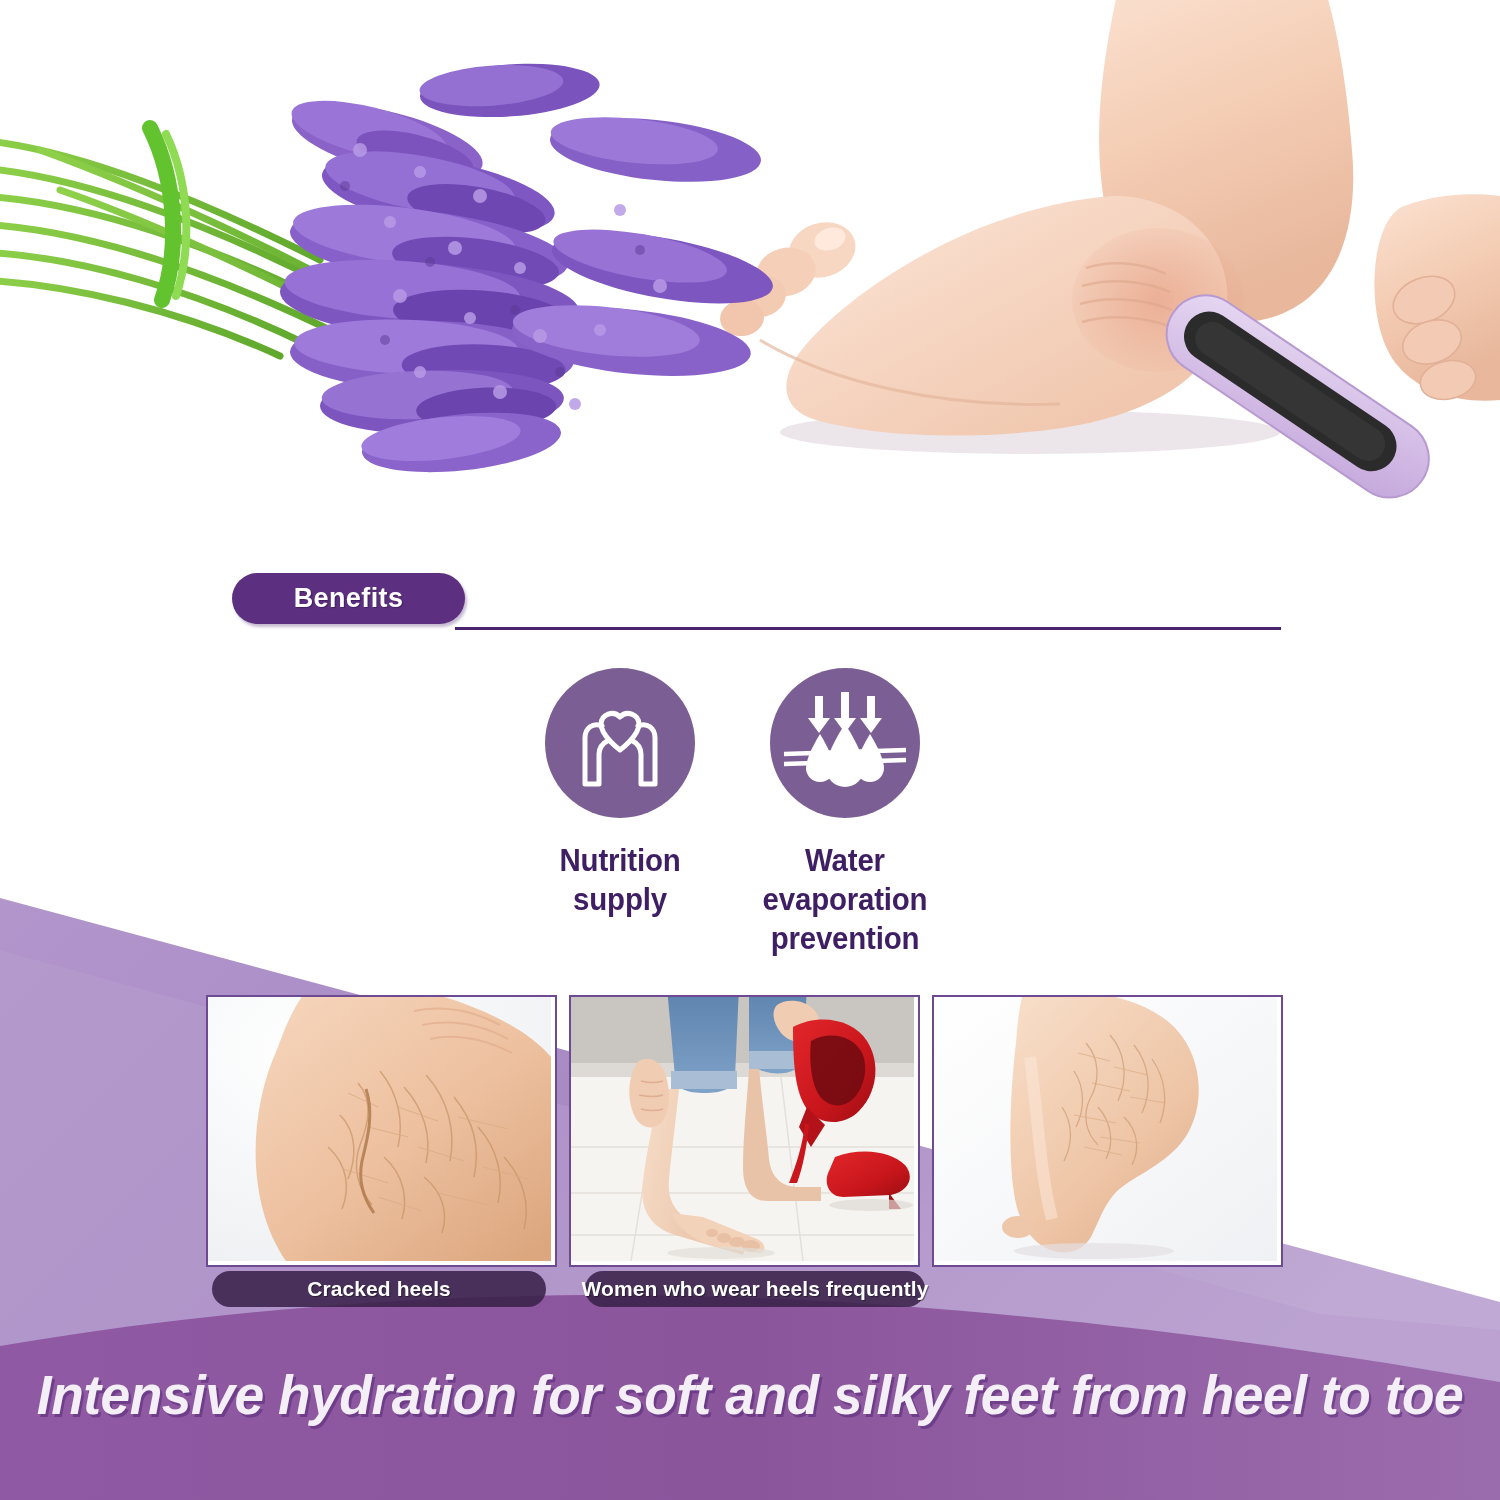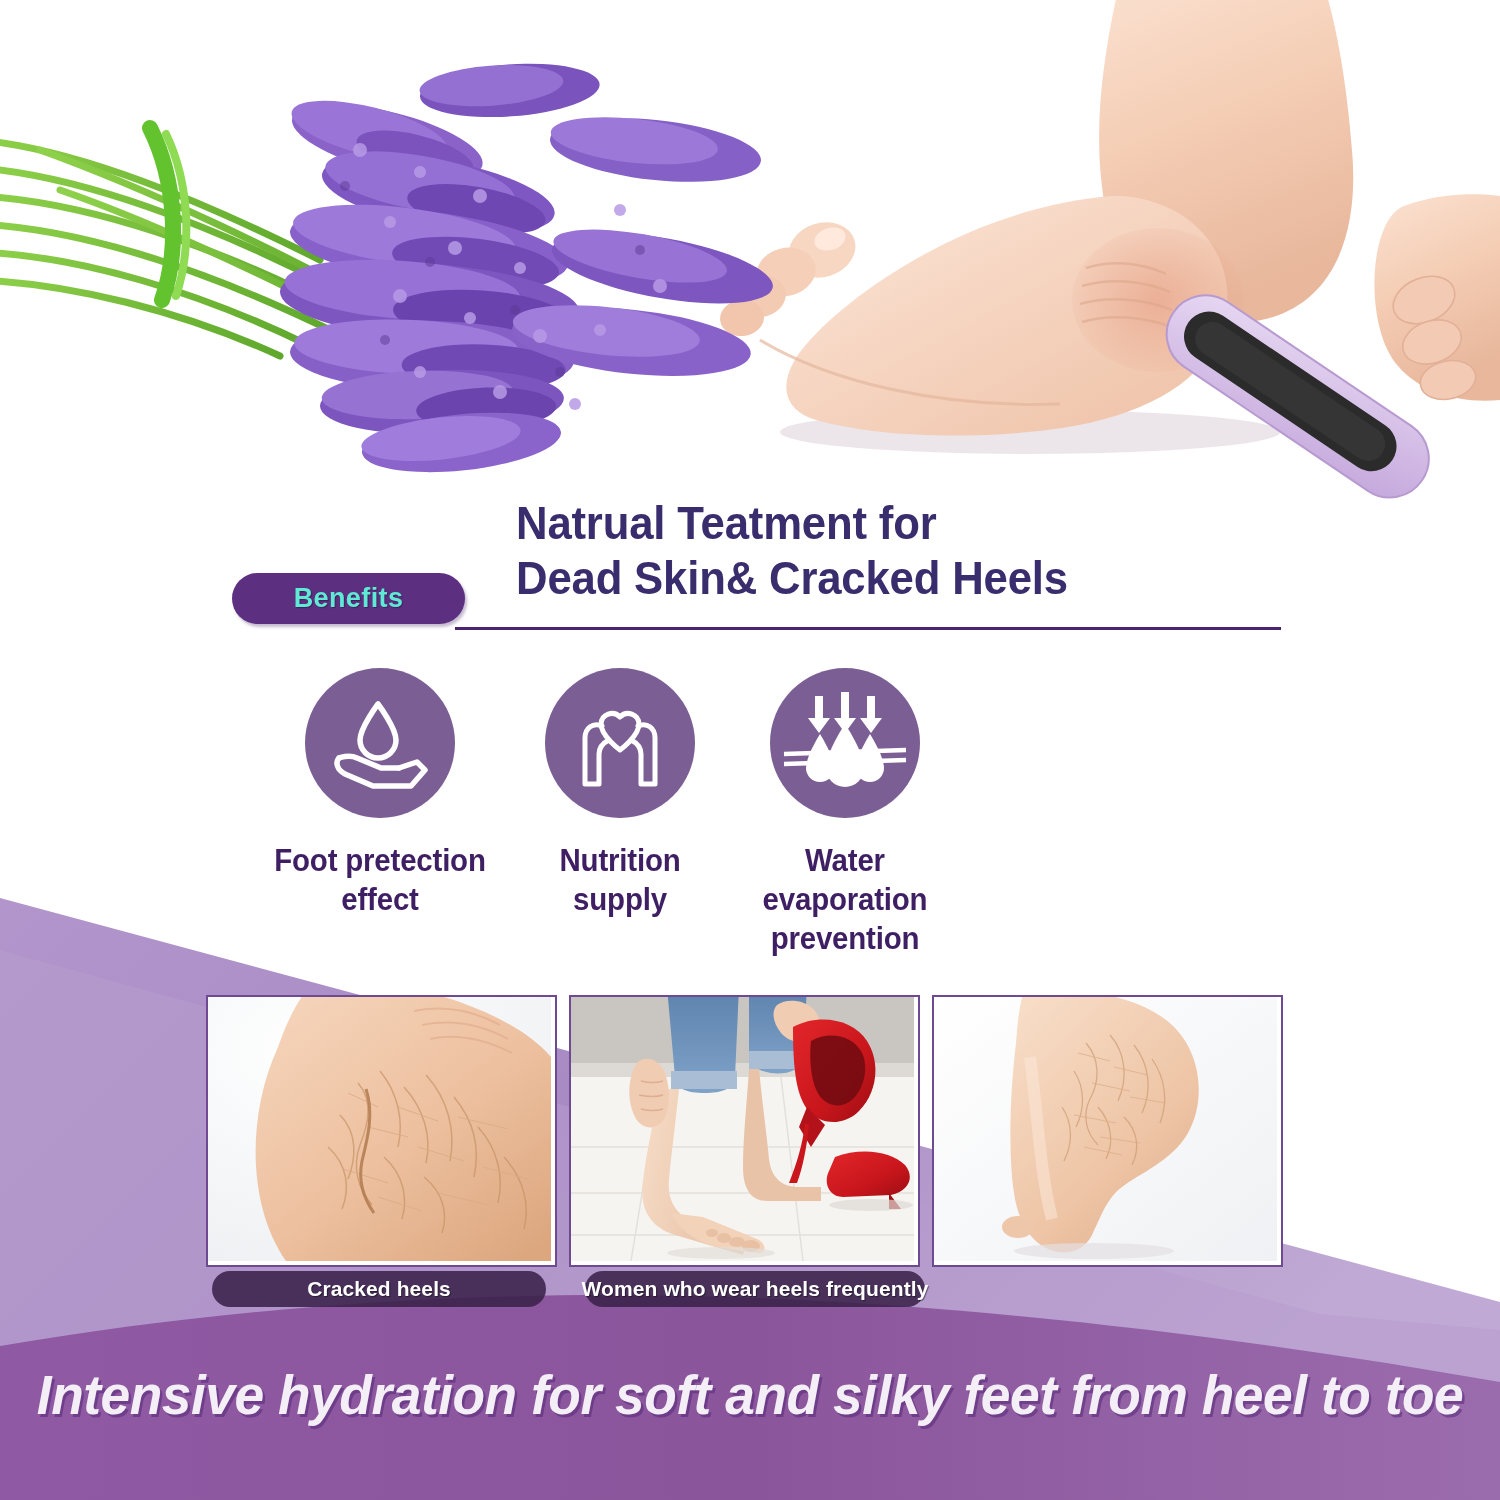--- a/index.html
+++ b/index.html
@@ -20,21 +20,21 @@
     text-shadow:1.5px 1.5px 0 rgba(255,255,255,.85);
     white-space:nowrap;
   }
   .benefits-pill{
     position:absolute;left:232px;top:573px;width:233px;height:51px;
     background:#5d2f80;border-radius:26px;
     box-shadow:2px 3px 3px rgba(90,60,120,.35);
     display:flex;align-items:center;justify-content:center;
   }
   .benefits-pill span{
-    color:#5eead4;font-family:"Liberation Sans Narrow","Liberation Sans",sans-serif;
+    color:#ffffff;font-family:"Liberation Sans Narrow","Liberation Sans",sans-serif;
     font-weight:bold;font-size:27px;letter-spacing:.4px;
     text-shadow:1px 1px 1px rgba(40,15,60,.5);
   }
   .hr-rule{position:absolute;left:455px;top:627px;width:826px;height:3px;background:#4b2470;}
 
   
   .icons-row{position:absolute;left:0;top:668px;width:1500px;height:300px;}
   .bi{position:absolute;top:0;width:250px;text-align:center;}
   .bi-circle{
     width:150px;height:150px;border-radius:50%;background:#7b5f94;
@@ -248,45 +248,28 @@
               <circle cx="515" cy="310" r="5"></circle>
             <circle cx="385" cy="340" r="5"></circle>
               <circle cx="560" cy="372" r="5"></circle>
               <circle cx="640" cy="250" r="5"></circle>
           </g>
         </g>
       </g>
     </svg>
   </div>
 
-  <div class="headline">
-    <div class="hl-line">Natrual Teatment for</div>
-    <div class="hl-line">Dead Skin&amp; Cracked Heels</div>
-  </div>
 
   <div class="benefits-pill">
     <span>Benefits</span>
   </div>
   <div class="hr-rule"></div>
 
   <div class="icons-row">
 
-    <div class="bi" style="left:255px;">
-      <div class="bi-circle">
-        <svg width="110" height="110" viewBox="0 0 110 110" fill="none" stroke="#ffffff" stroke-width="5.5" stroke-linecap="round" stroke-linejoin="round">
-          <path d="M53 16 C53 16 35 40 35 52 A18 18 0 0 0 71 52 C71 40 53 16 53 16 Z"></path>
-          <path d="M14 70 C14 70 24 66 32 70 L56 80 L74 80"></path>
-          <path d="M14 70 C10 74 12 82 20 86 L48 98 L86 98 L100 82 L92 74 L74 80"></path>
-        </svg>
-      </div>
-      <div class="bi-label">
-        <div>Foot pretection</div>
-        <div>effect</div>
-      </div>
-    </div>
 
     <div class="bi" style="left:495px;">
       <div class="bi-circle">
         <svg width="110" height="110" viewBox="0 0 110 110" fill="none" stroke="#ffffff" stroke-width="5" stroke-linecap="round" stroke-linejoin="round">
           <path d="M55 62 C55 62 36 48 36 36 A11 11 0 0 1 55 29 A11 11 0 0 1 74 36 C74 48 55 62 55 62 Z"></path>
           <path d="M37 38 C28 34 20 40 20 50 L20 96 L34 96 L34 66 C34 58 40 54 44 52"></path>
           <path d="M73 38 C82 34 90 40 90 50 L90 96 L76 96 L76 66 C76 58 70 54 66 52"></path>
         </svg>
       </div>
       <div class="bi-label">

